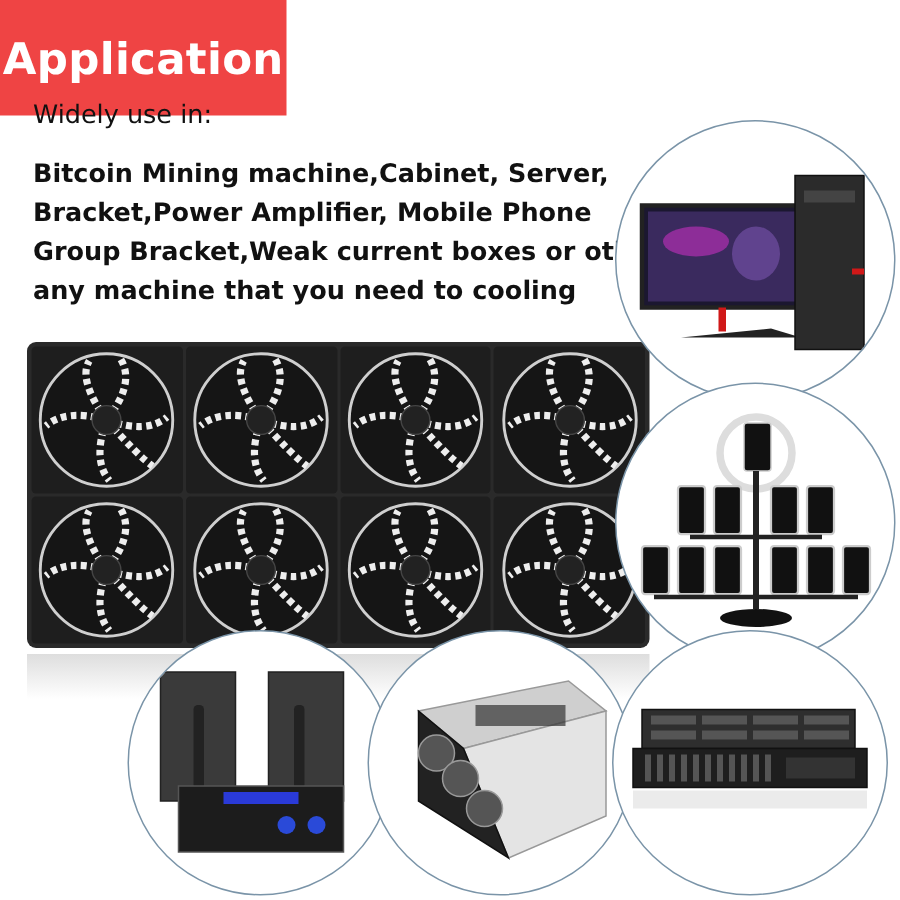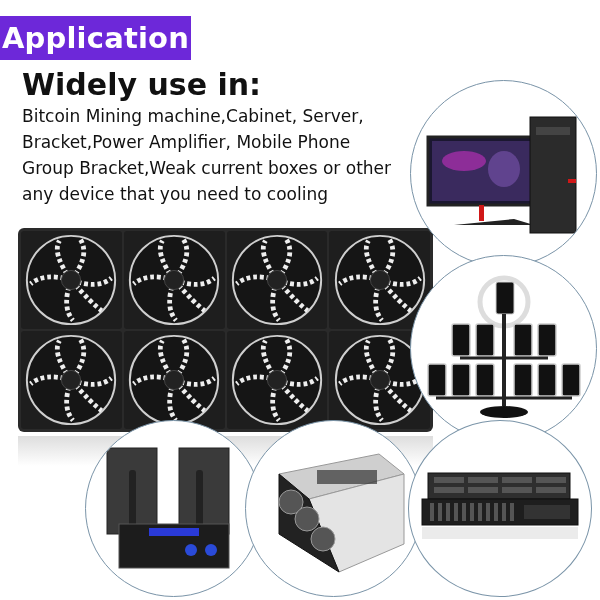--- a/index.html
+++ b/index.html
@@ -1,19 +1,19 @@
 <!DOCTYPE html>
 <html><head>
 <meta charset="utf-8">
 <style>
   html, body { margin:0; padding:0; }
   body { width:600px; height:600px; background:#ffffff; position:relative; overflow:hidden; font-family:"DejaVu Sans", sans-serif; }
-  .title-box { position:absolute; left:0; top:16px; width:191px; height:44px; background:#6d28d9; color:#fff; display:flex; align-items:center; justify-content:center; font-weight:bold; font-size:29px; font-family:"DejaVu Sans", sans-serif; letter-spacing:0.2px; }
-  .heading { position:absolute; left:22px; top:67px; font-size:30px; font-weight:bold; color:#111; font-family:"DejaVu Sans", sans-serif; }
-  .desc { position:absolute; left:22px; top:103px; width:400px; font-size:17px; line-height:26px; font-weight:normal; color:#111; font-family:"DejaVu Sans", sans-serif; }
+  .title-box { position:absolute; left:0; top:0; width:191px; height:77px; background:#ef4444; color:#fff; display:flex; align-items:center; justify-content:center; font-weight:bold; font-size:29px; font-family:"DejaVu Sans", sans-serif; letter-spacing:0.2px; }
+  .heading { position:absolute; left:22px; top:67px; font-size:17px; font-weight:normal; color:#111; font-family:"DejaVu Sans", sans-serif; }
+  .desc { position:absolute; left:22px; top:103px; width:400px; font-size:17px; line-height:26px; font-weight:bold; color:#111; font-family:"DejaVu Sans", sans-serif; }
   .desc div { white-space:nowrap; }
   .fan-panel { position:absolute; left:18px; top:228px; width:415px; height:204px; background:#2a2a2a; border-radius:6px; display:grid; grid-template-columns:repeat(4,1fr); grid-template-rows:repeat(2,1fr); gap:2px; padding:3px; box-sizing:border-box; }
   .fan { background:#1e1e1e; display:flex; align-items:center; justify-content:center; border-radius:3px; }
   .fan svg { width:96px; height:96px; }
   .reflection { position:absolute; left:18px; top:436px; width:415px; height:30px; background:linear-gradient(#cfcfcf,#ffffff); opacity:0.7; }
   .circle { position:absolute; border-radius:50%; border:1px solid #7a94a8; background:#fff; overflow:hidden; display:flex; align-items:center; justify-content:center; }
   .c-computer { left:410px; top:80px; width:185px; height:185px; }
   .c-phones { left:410px; top:255px; width:185px; height:185px; }
   .c-amp { left:85px; top:420px; width:175px; height:175px; }
   .c-miner { left:245px; top:420px; width:175px; height:175px; }
@@ -21,21 +21,21 @@
 </style>
 </head>
 <body>
 
 <div class="title-box">Application</div>
 <div class="heading">Widely use in:</div>
 <div class="desc">
   <div>Bitcoin Mining machine,Cabinet, Server,</div>
   <div>Bracket,Power Amplifier, Mobile Phone</div>
   <div>Group Bracket,Weak current boxes or other</div>
-  <div>any device that you need to cooling</div>
+  <div>any machine that you need to cooling</div>
 </div>
 
 <div class="fan-panel">
   <div class="fan">
       <svg viewBox="0 0 100 100">
         <circle cx="50" cy="50" r="46" fill="#151515" stroke="#cfcfcf" stroke-width="2"></circle>
         <g fill="none" stroke="#eee" stroke-width="5" stroke-dasharray="4 3">
           <path d="M50 50 Q70 25 60 8"></path>
           <path d="M50 50 Q78 60 92 48"></path>
           <path d="M50 50 Q40 78 52 92"></path>

